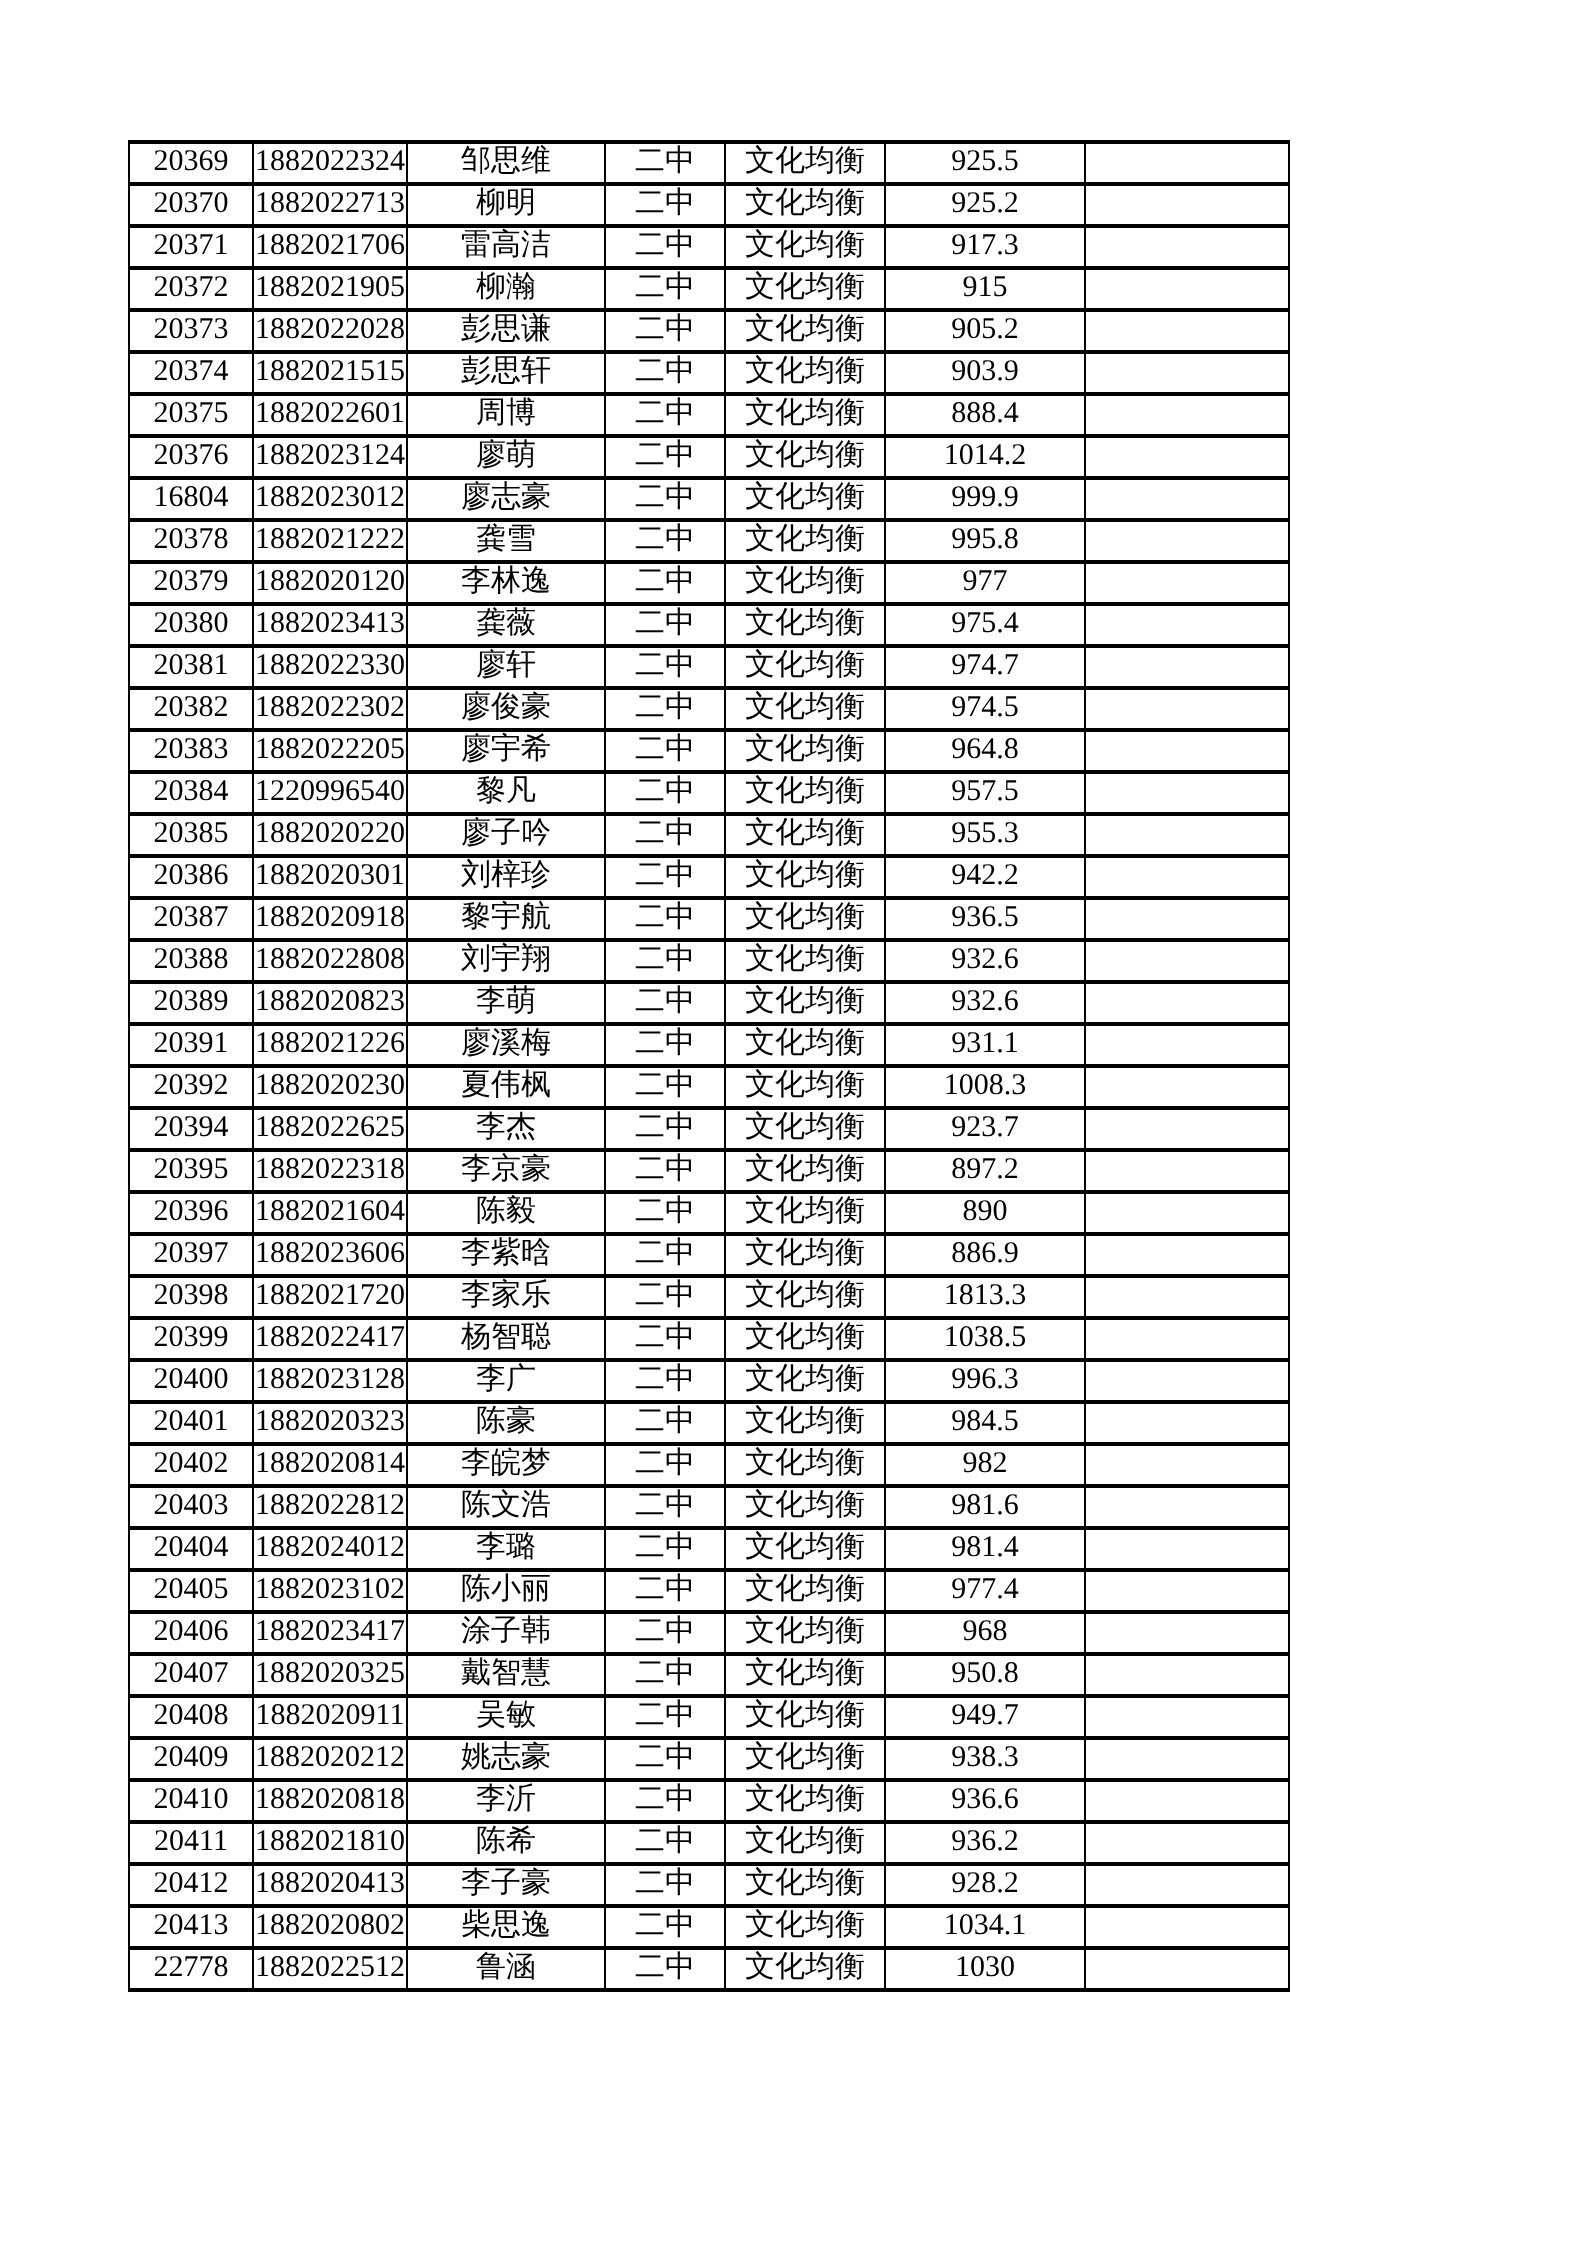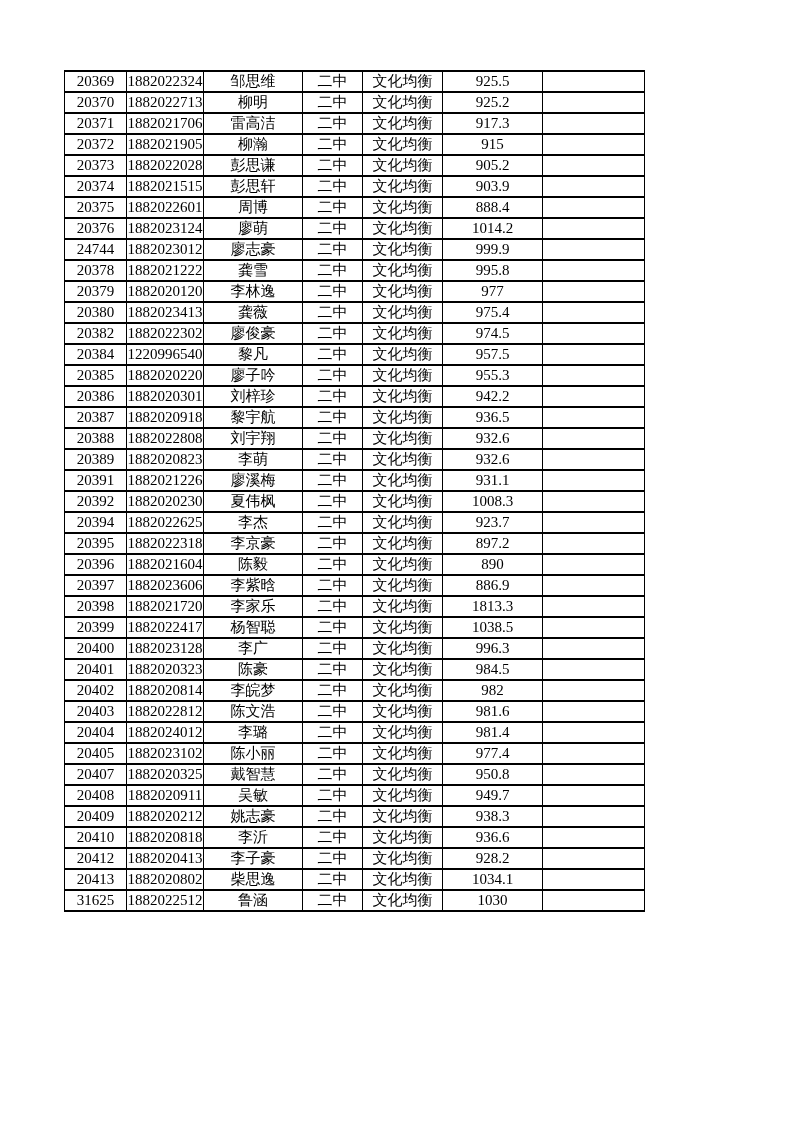--- a/index.html
+++ b/index.html
@@ -135,21 +135,21 @@
         <tr>
           <td>20376</td>
           <td>1882023124</td>
           <td>廖萌</td>
           <td>二中</td>
           <td>文化均衡</td>
           <td>1014.2</td>
           <td></td>
         </tr>
         <tr>
-          <td>24744</td>
+          <td>16804</td>
           <td>1882023012</td>
           <td>廖志豪</td>
           <td>二中</td>
           <td>文化均衡</td>
           <td>999.9</td>
           <td></td>
         </tr>
         <tr>
           <td>20378</td>
           <td>1882021222</td>
@@ -171,29 +171,47 @@
         <tr>
           <td>20380</td>
           <td>1882023413</td>
           <td>龚薇</td>
           <td>二中</td>
           <td>文化均衡</td>
           <td>975.4</td>
           <td></td>
         </tr>
         <tr>
+          <td>20381</td>
+          <td>1882022330</td>
+          <td>廖轩</td>
+          <td>二中</td>
+          <td>文化均衡</td>
+          <td>974.7</td>
+          <td></td>
+        </tr>
+        <tr>
           <td>20382</td>
           <td>1882022302</td>
           <td>廖俊豪</td>
           <td>二中</td>
           <td>文化均衡</td>
           <td>974.5</td>
           <td></td>
         </tr>
         <tr>
+          <td>20383</td>
+          <td>1882022205</td>
+          <td>廖宇希</td>
+          <td>二中</td>
+          <td>文化均衡</td>
+          <td>964.8</td>
+          <td></td>
+        </tr>
+        <tr>
           <td>20384</td>
           <td>1220996540</td>
           <td>黎凡</td>
           <td>二中</td>
           <td>文化均衡</td>
           <td>957.5</td>
           <td></td>
         </tr>
         <tr>
           <td>20385</td>
@@ -360,20 +378,29 @@
         <tr>
           <td>20405</td>
           <td>1882023102</td>
           <td>陈小丽</td>
           <td>二中</td>
           <td>文化均衡</td>
           <td>977.4</td>
           <td></td>
         </tr>
         <tr>
+          <td>20406</td>
+          <td>1882023417</td>
+          <td>涂子韩</td>
+          <td>二中</td>
+          <td>文化均衡</td>
+          <td>968</td>
+          <td></td>
+        </tr>
+        <tr>
           <td>20407</td>
           <td>1882020325</td>
           <td>戴智慧</td>
           <td>二中</td>
           <td>文化均衡</td>
           <td>950.8</td>
           <td></td>
         </tr>
         <tr>
           <td>20408</td>
@@ -396,39 +423,48 @@
         <tr>
           <td>20410</td>
           <td>1882020818</td>
           <td>李沂</td>
           <td>二中</td>
           <td>文化均衡</td>
           <td>936.6</td>
           <td></td>
         </tr>
         <tr>
+          <td>20411</td>
+          <td>1882021810</td>
+          <td>陈希</td>
+          <td>二中</td>
+          <td>文化均衡</td>
+          <td>936.2</td>
+          <td></td>
+        </tr>
+        <tr>
           <td>20412</td>
           <td>1882020413</td>
           <td>李子豪</td>
           <td>二中</td>
           <td>文化均衡</td>
           <td>928.2</td>
           <td></td>
         </tr>
         <tr>
           <td>20413</td>
           <td>1882020802</td>
           <td>柴思逸</td>
           <td>二中</td>
           <td>文化均衡</td>
           <td>1034.1</td>
           <td></td>
         </tr>
         <tr>
-          <td>31625</td>
+          <td>22778</td>
           <td>1882022512</td>
           <td>鲁涵</td>
           <td>二中</td>
           <td>文化均衡</td>
           <td>1030</td>
           <td></td>
         </tr>
       </tbody>
   </table>
 </div>

